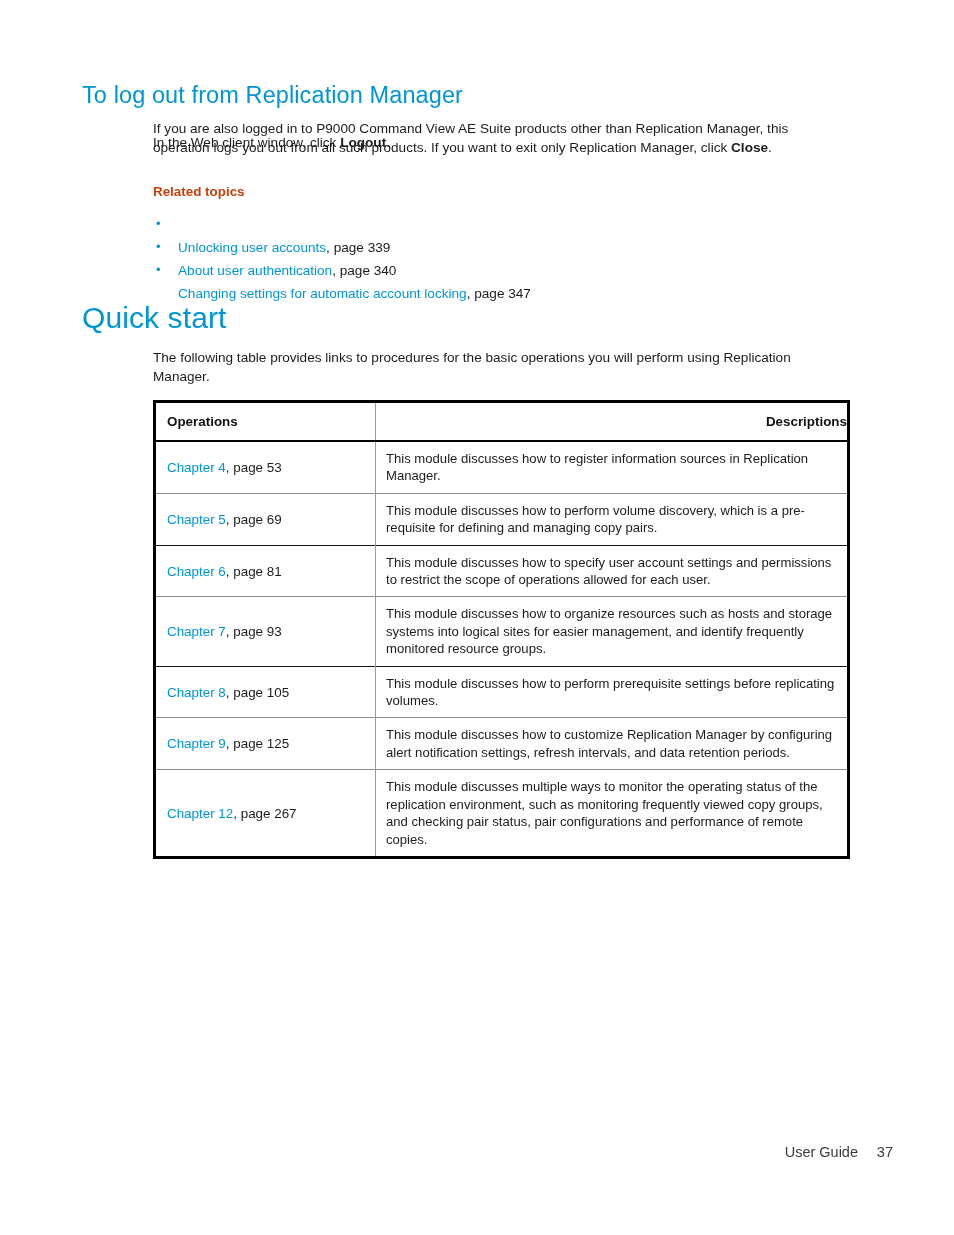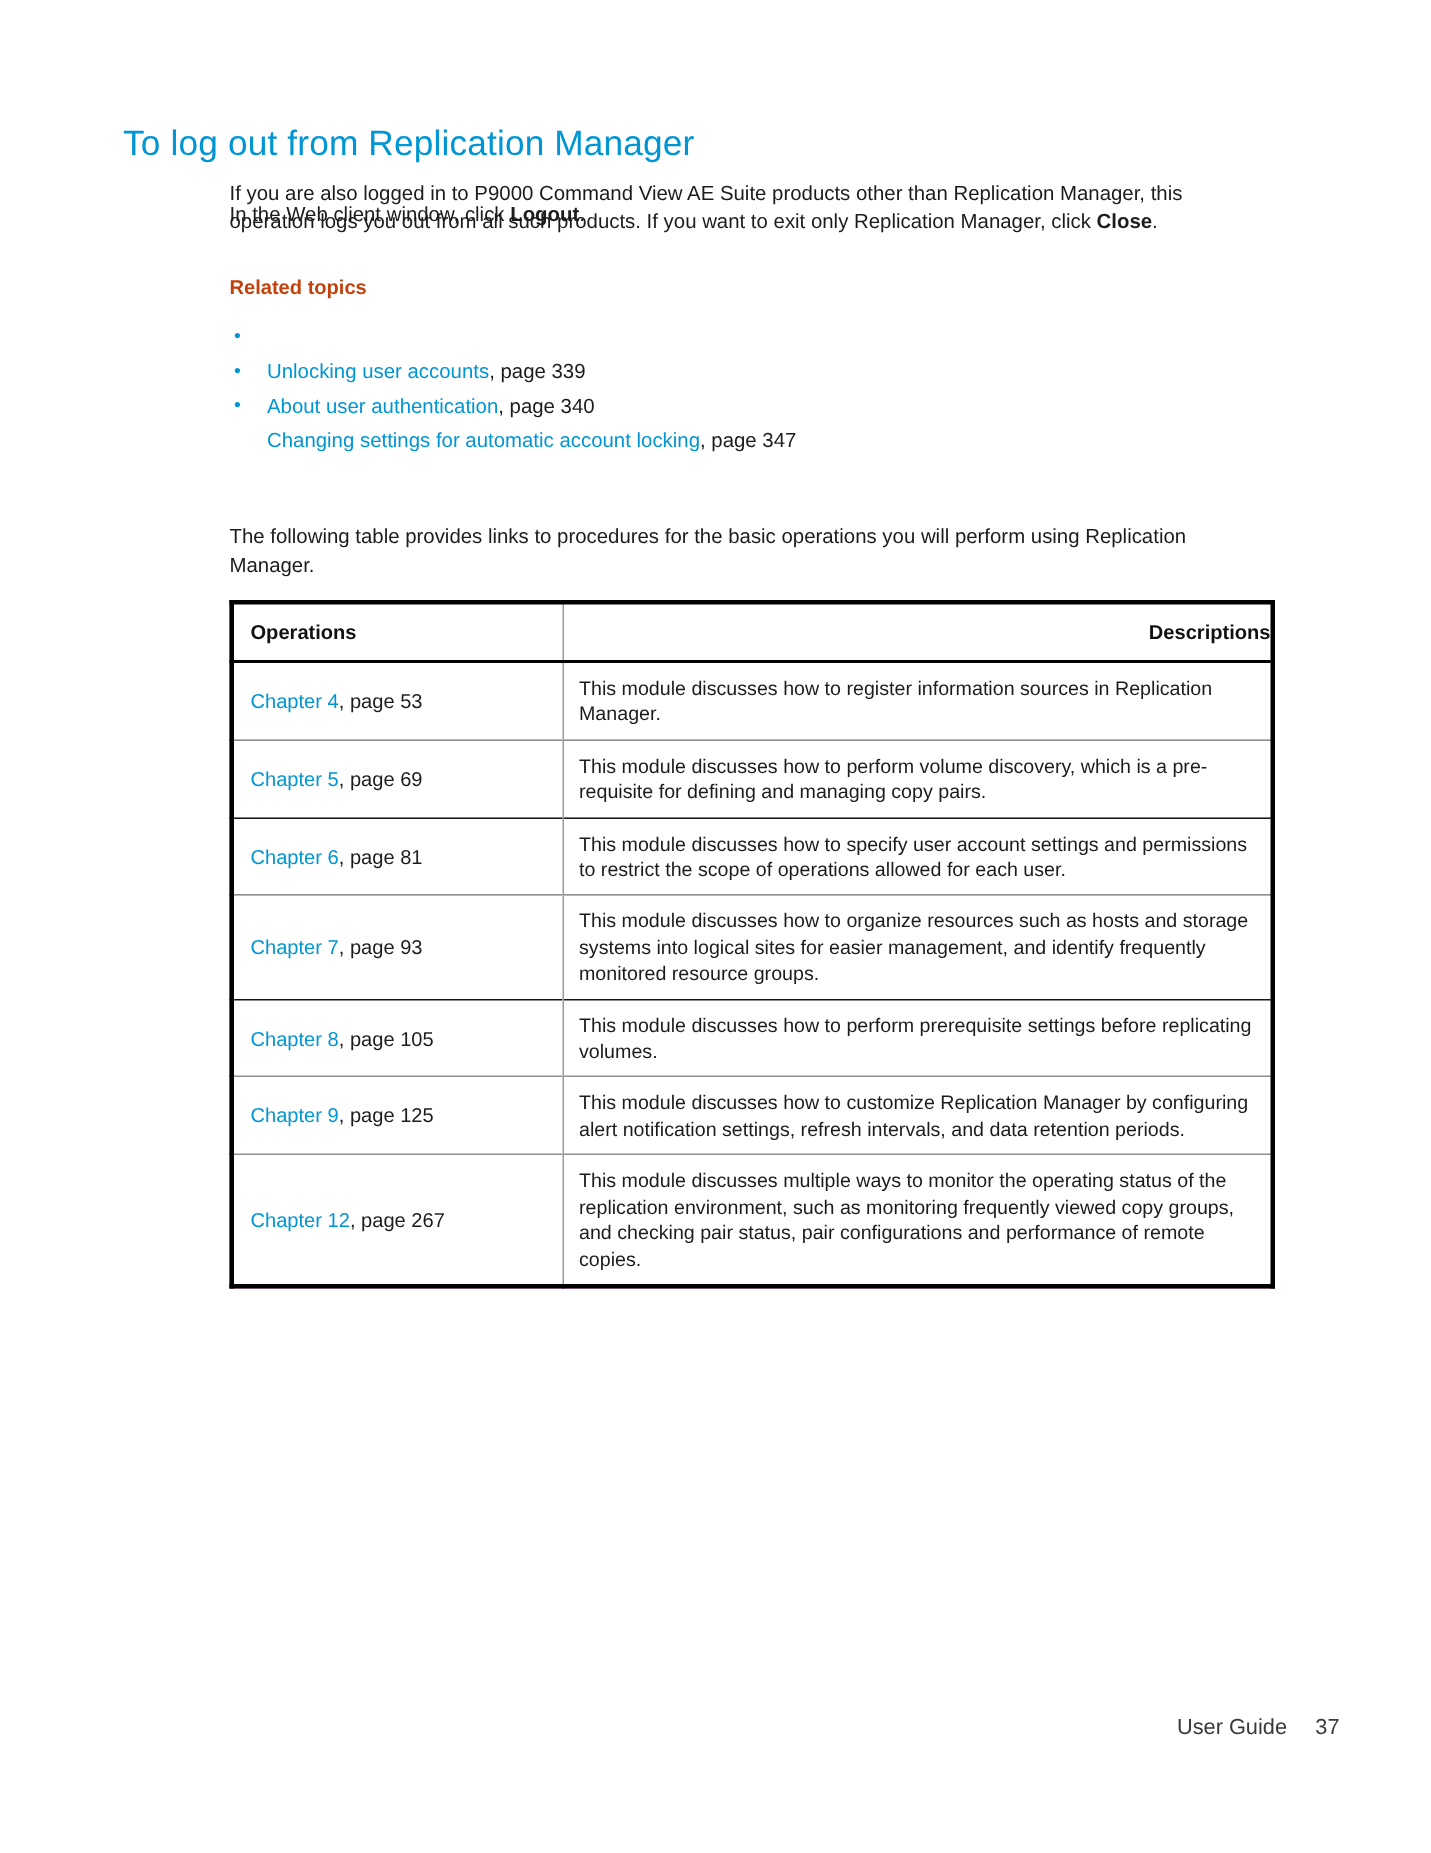--- a/index.html
+++ b/index.html
@@ -213,20 +213,21 @@
     <div class="bullet-row">
       <span class="bullet-dot">•</span>
       <span class="bullet-text"><a class="xref" href="#" style="text-decoration:none;">About user authentication</a><span>, page 340</span></span>
     </div>
     <div class="bullet-row">
       <span class="bullet-dot">•</span>
       <span class="bullet-text"><a class="xref" href="#" style="text-decoration:none;">Changing settings for automatic account locking</a><span>, page 347</span></span>
     </div>
   </div>
 
+  <div class="h1-heading">Quick start</div>
 
   <div class="body-block p-intro">The following table provides links to procedures for the basic operations you will perform using Replication Manager.</div>
 
   <table class="qs-table">
     <thead>
       <tr>
         <th class="col-ops">Operations</th>
         <th class="col-desc">Descriptions</th>
       </tr>
     </thead>

